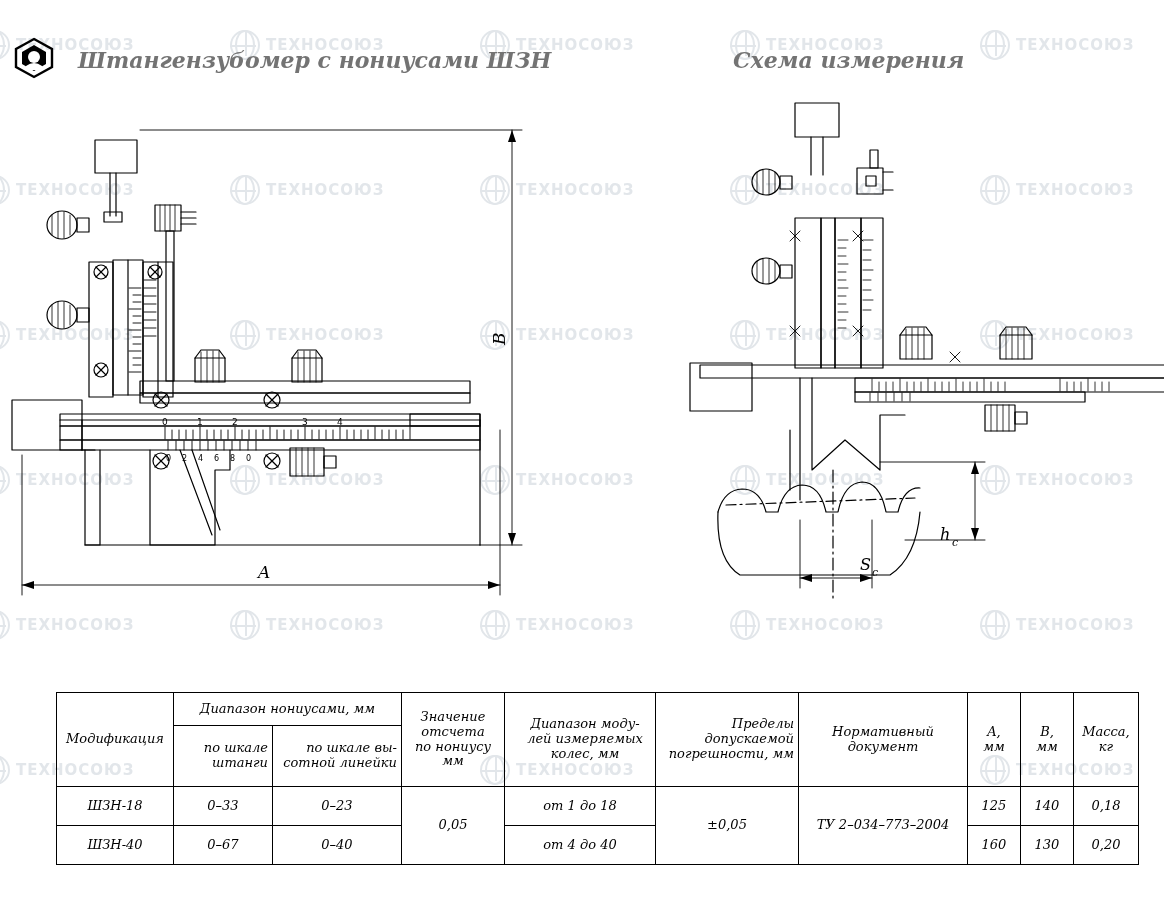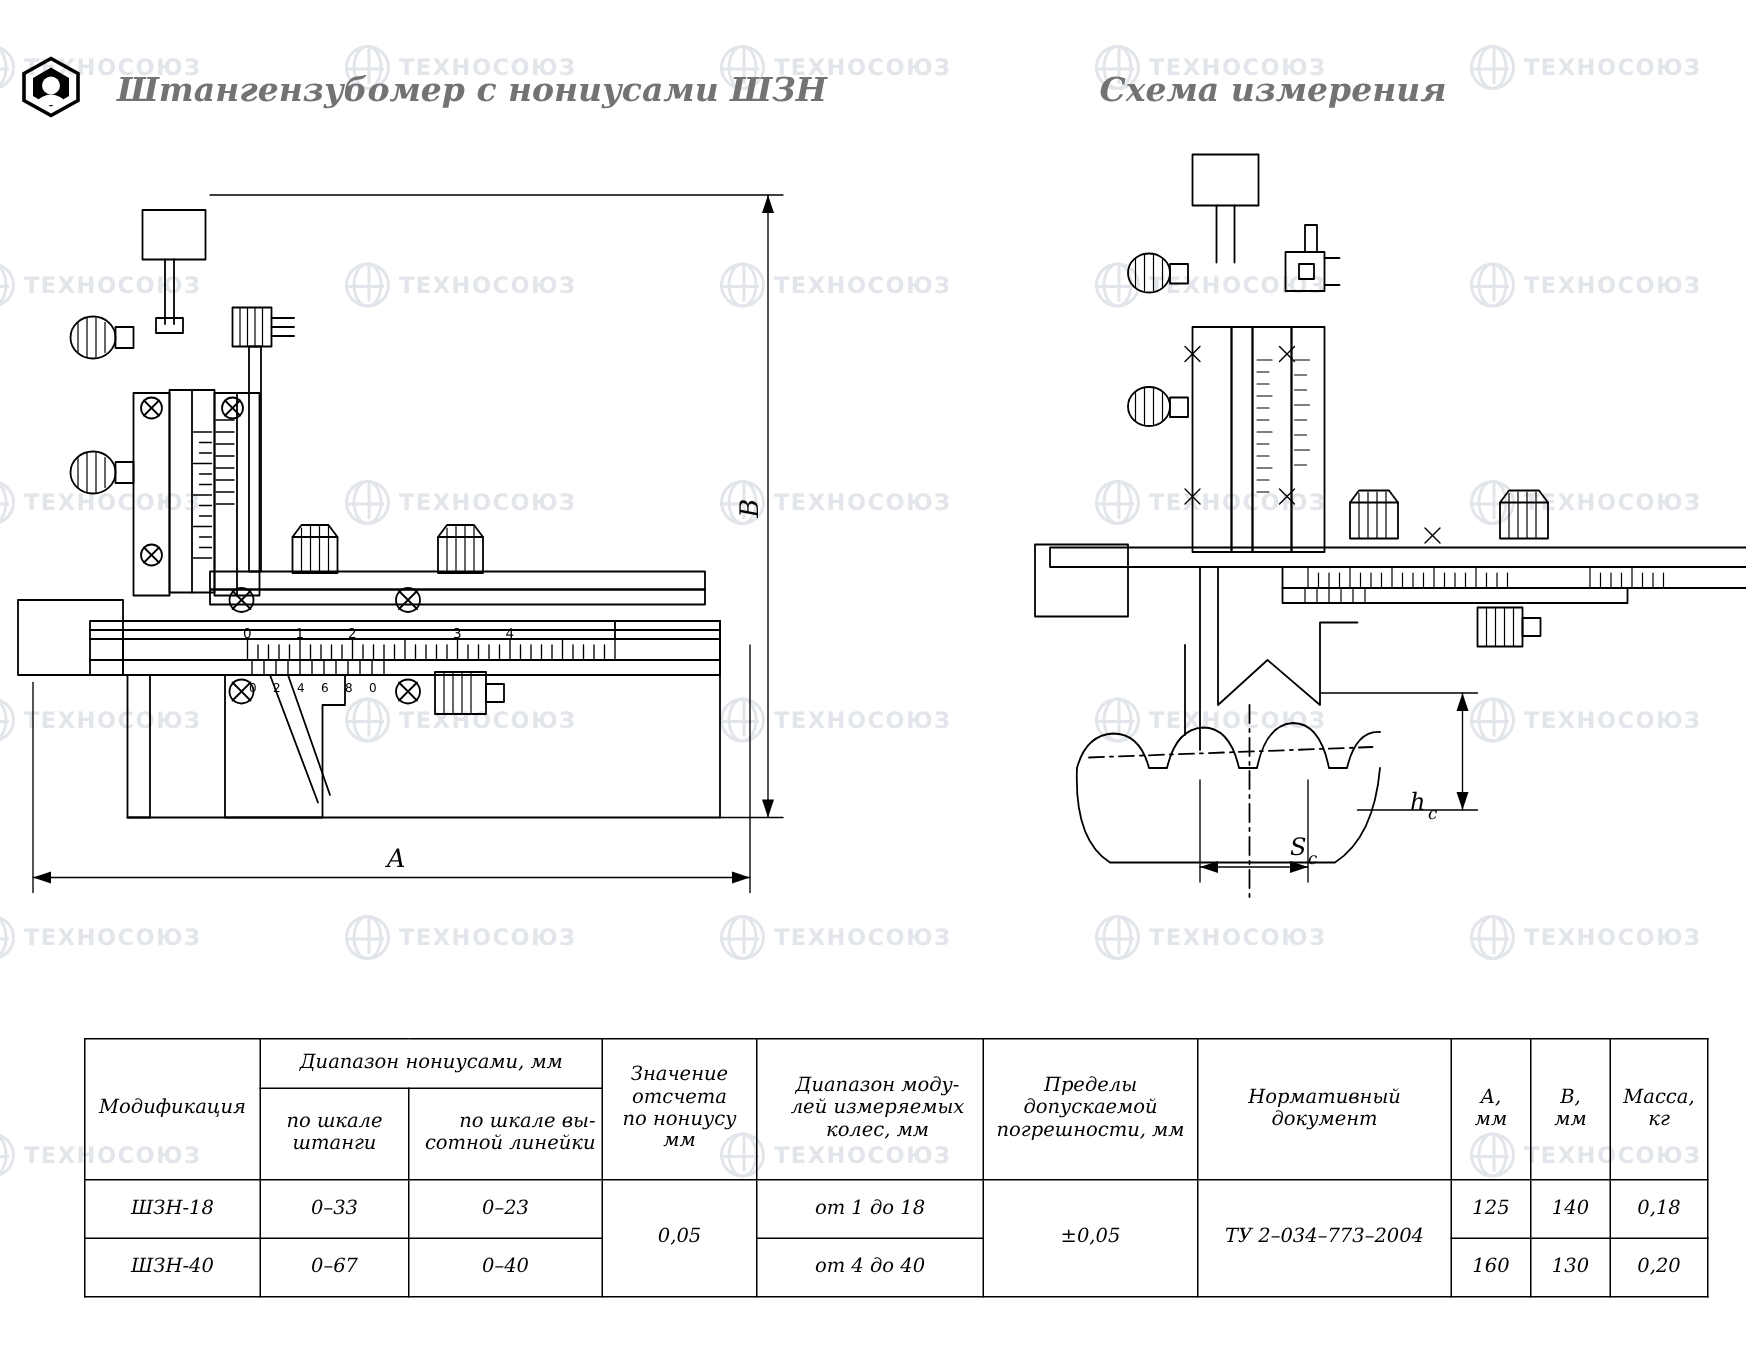--- a/index.html
+++ b/index.html
@@ -683,34 +683,34 @@
     <tr>
       <th rowspan="2" style="width:108px;margin-top:32px;">Модификация</th>
       <th colspan="2" style="width:210px;height:28px;">Диапазон нониусами, мм</th>
       <th rowspan="2" style="width:94px;" class="cellwrap">Значение
 отсчета
 по нониусу
 мм</th>
       <th rowspan="2" style="width:132px;padding-left:14px;" class="cellwrap">Диапазон моду-
 лей измеряемых
 колес, мм</th>
-      <th rowspan="2" style="width:134px;" class="cellwrap">Пределы
+      <th rowspan="2" style="width:134px;text-align:right;" class="cellwrap">Пределы
 допускаемой
 погрешности, мм</th>
       <th rowspan="2" style="width:160px;" class="cellwrap">Нормативный
 документ</th>
       <th rowspan="2" style="width:44px;" class="cellwrap">A,
 мм</th>
       <th rowspan="2" style="width:44px;" class="cellwrap">B,
 мм</th>
       <th rowspan="2" style="width:56px;" class="cellwrap">Масса,
 кг</th>
     </tr>
     <tr>
-      <th style="width:90px;height:56px;" class="cellwrap">по шкале
+      <th style="width:90px;height:56px;text-align:right;" class="cellwrap">по шкале
 штанги</th>
       <th style="width:120px;height:56px;text-align:right;" class="cellwrap">по шкале вы-
 сотной линейки</th>
     </tr>
   </thead>
   <tbody>
     <tr>
       <td>ШЗН-18</td>
       <td>0–33</td>
       <td>0–23</td>

